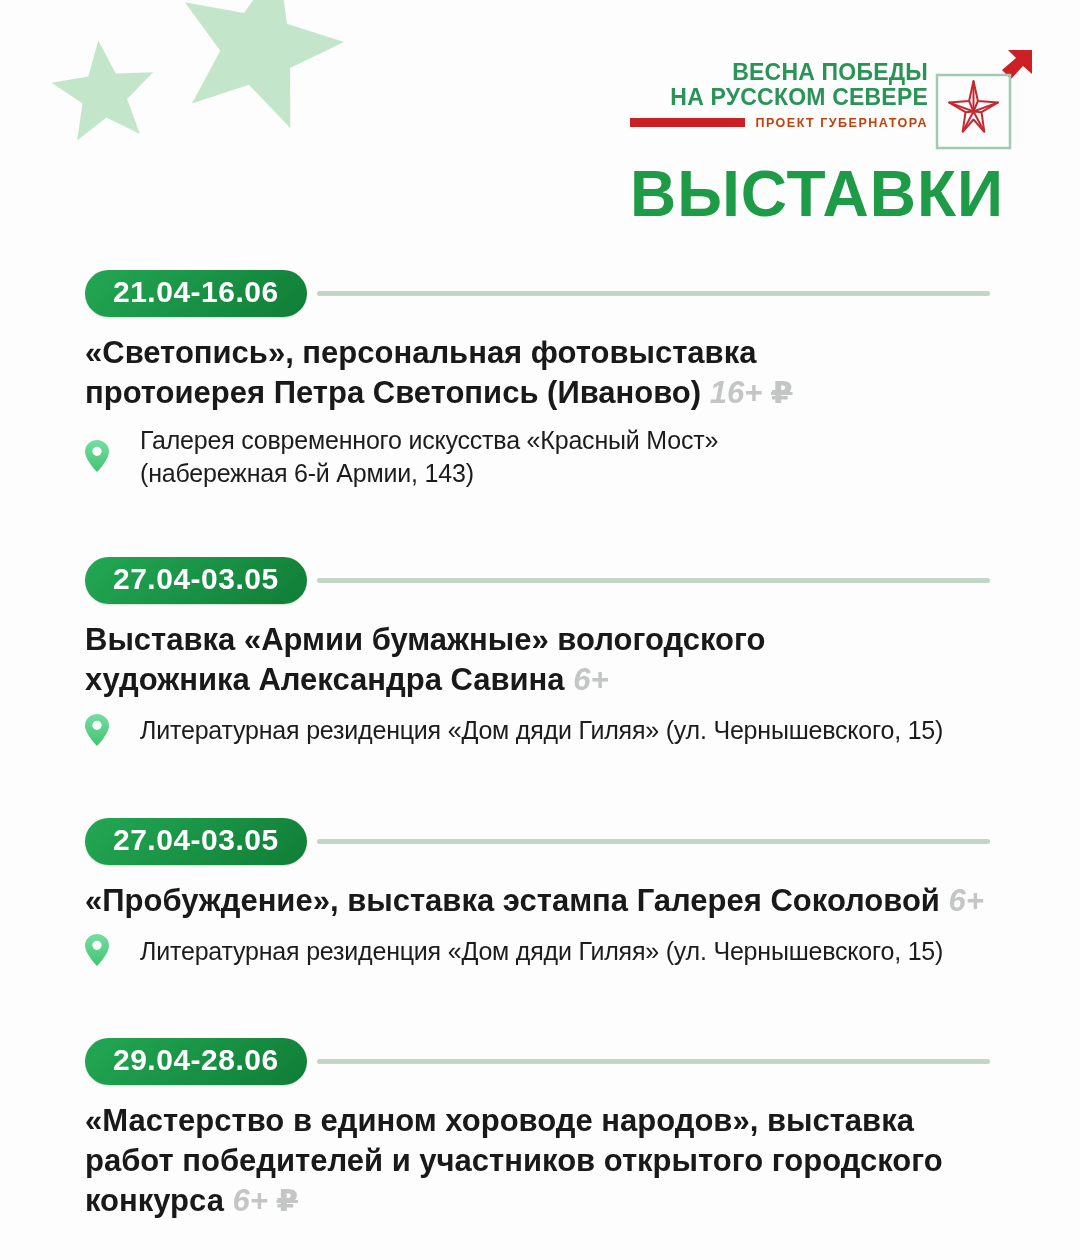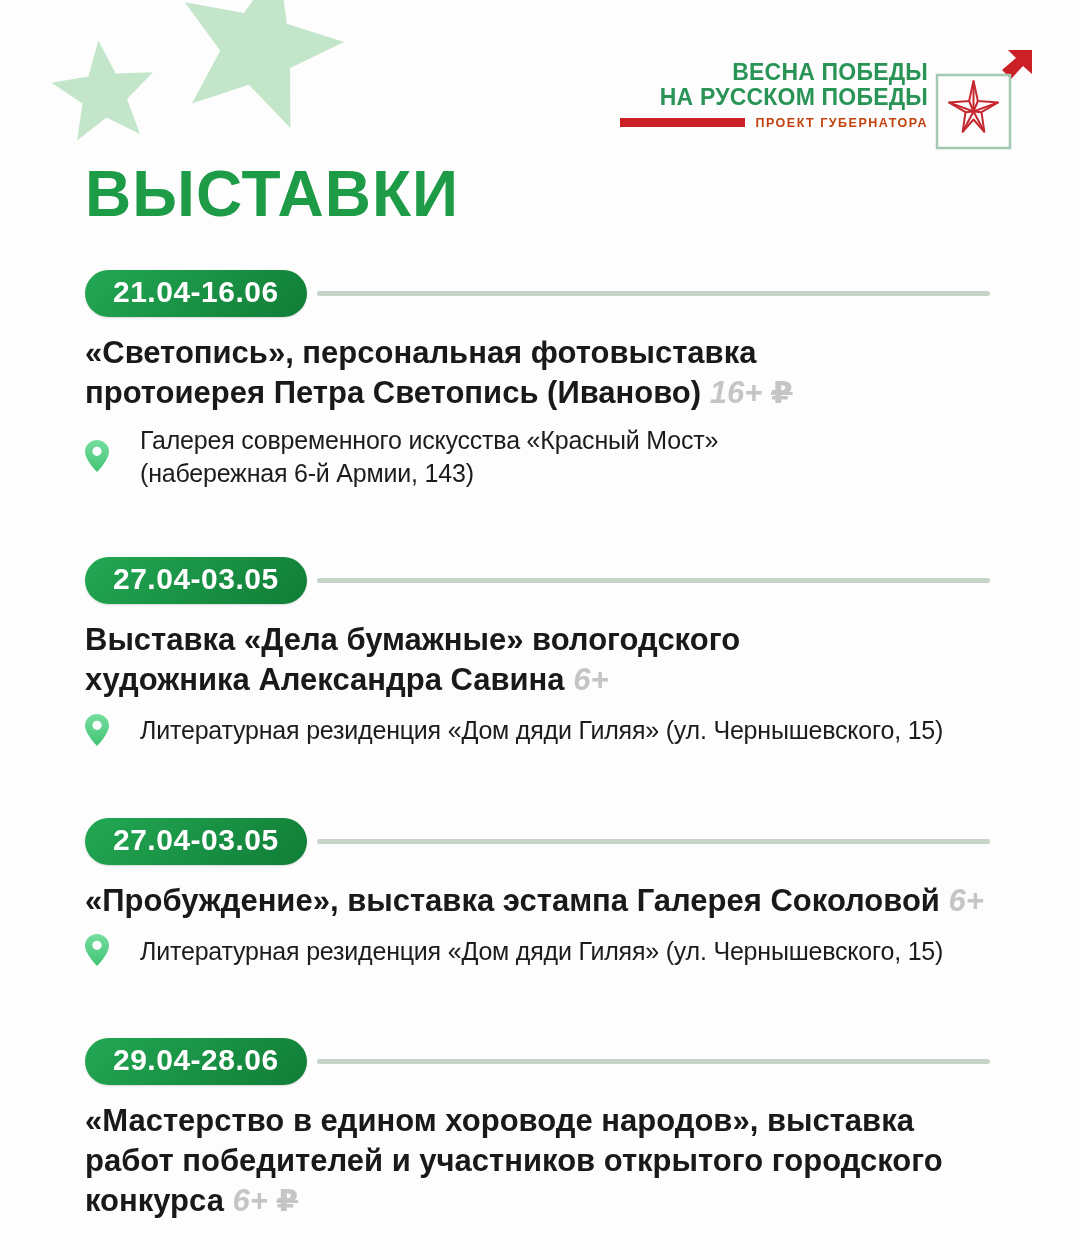--- a/index.html
+++ b/index.html
@@ -30,21 +30,21 @@
   .logo-subrow {
     display: flex; align-items: center; gap: 10px; margin-top: 5px;
   }
   .logo-redbar { flex: 1 1 auto; height: 9px; background: #cc2027; }
   .logo-subtitle {
     color: #c2410c; font-size: 12.5px; font-weight: 700;
     letter-spacing: 1.5px; white-space: nowrap;
   }
 
   
-  .page-title-wrap { padding: 162px 48px 0 85px; }
+  .page-title-wrap { padding: 162px 76px 0 85px; text-align: right; }
   .page-title {
     color: #1e9b46; font-size: 64px; font-weight: 800;
     letter-spacing: 1px; line-height: 1;
   }
 
   
   .events { padding: 44px 90px 0 85px; display: flex; flex-direction: column; gap: 68px; }
   .event { }
   .date-row { display: flex; align-items: center; margin-bottom: 16px; }
   .date-badge {
@@ -81,21 +81,21 @@
 <svg class="decor-star small" viewBox="0 0 100 100" aria-hidden="true">
   <polygon fill="#c3e5ca" points="50,2 62.3,33 95.6,35.2 70,56.5 78.2,88.8 50,71 21.8,88.8 30,56.5 4.4,35.2 37.7,33"></polygon>
 </svg>
 <svg class="decor-star big" viewBox="0 0 100 100" aria-hidden="true">
   <polygon fill="#c3e5ca" points="50,2 62.3,33 95.6,35.2 70,56.5 78.2,88.8 50,71 21.8,88.8 30,56.5 4.4,35.2 37.7,33"></polygon>
 </svg>
 
 <div class="logo-block">
   <div class="logo-text">
     <div class="logo-line">ВЕСНА ПОБЕДЫ</div>
-    <div class="logo-line">НА РУССКОМ ПОБЕДЫ</div>
+    <div class="logo-line">НА РУССКОМ СЕВЕРЕ</div>
     <div class="logo-subrow">
       <div class="logo-redbar"></div>
       <div class="logo-subtitle">ПРОЕКТ ГУБЕРНАТОРА</div>
     </div>
   </div>
   <svg width="104" height="104" viewBox="0 0 104 104" aria-hidden="true">
 
     <polygon fill="#cc2027" points="74,2 98,2 98,26 89,18 77,31 68,22 82,10"></polygon>
 
     <rect x="3" y="27" width="73" height="73" fill="none" stroke="#a3c8b4" stroke-width="2.5"></rect>
@@ -142,21 +142,21 @@
 (набережная 6-й Армии, 143)</span>
     </div>
   </div>
 
   <div class="event">
     <div class="date-row">
       <span class="date-badge">27.04-03.05</span>
       <span class="date-line"></span>
     </div>
     <div class="event-title">
-      <span class="event-title-text">Выставка «Дела бумажные» вологодского
+      <span class="event-title-text">Выставка «Армии бумажные» вологодского
 художника Александра Савина</span>
       <span class="age-badge">6+</span>
     </div>
     <div class="location-row">
       <span class="pin-icon-wrap">
         <svg width="24" height="32" viewBox="0 0 24 32" aria-hidden="true">
           <path fill="url(#pg1)" d="M12 0C5.4 0 0 5.2 0 11.6 0 20.2 12 32 12 32s12-11.8 12-20.4C24 5.2 18.6 0 12 0z"></path>
           <circle cx="12" cy="11.3" r="4.6" fill="#ffffff"></circle>
         </svg>
       </span>

